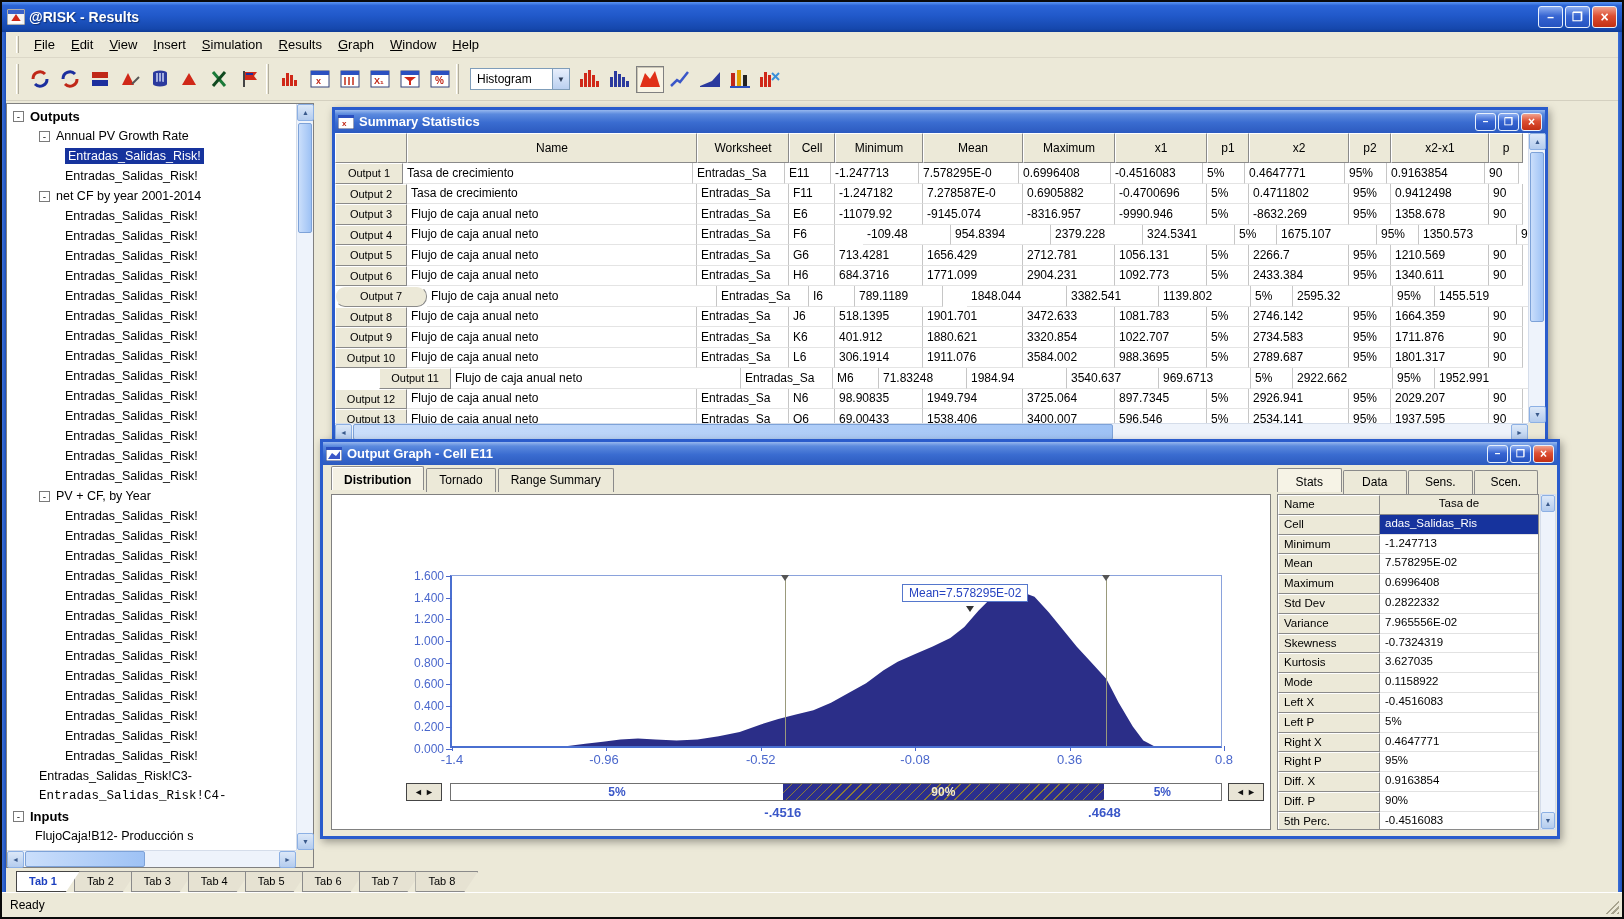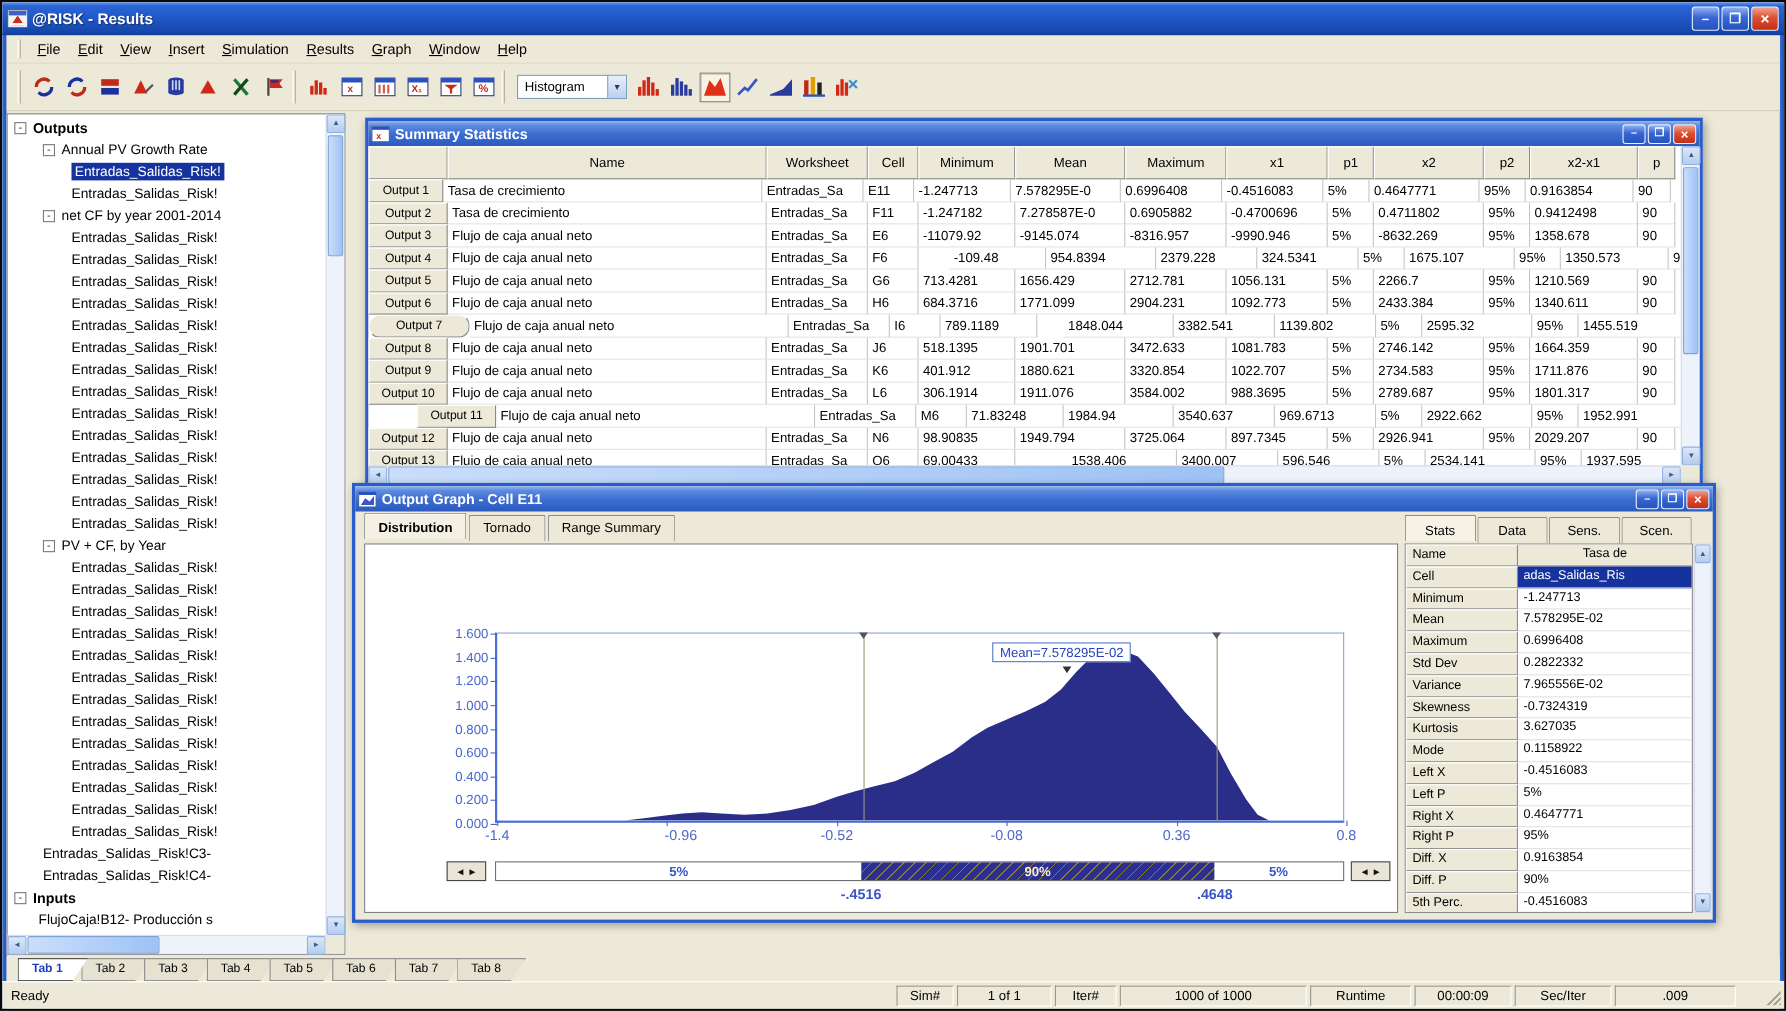--- a/index.html
+++ b/index.html
@@ -435,21 +435,21 @@
         </div>
         <div class="tnode" style="padding-left: 56px;">
           <span class="tlabel">Entradas_Salidas_Risk!</span>
         </div>
         <div class="tnode" style="padding-left: 56px;">
           <span class="tlabel">Entradas_Salidas_Risk!</span>
         </div>
         <div class="tnode" style="padding-left: 30px;">
           <span class="tlabel">Entradas_Salidas_Risk!C3-</span>
         </div>
-        <div class="tnode" style="padding-left: 30px;">
+        <div class="tnode" style="padding-left: 30px; font-family: Liberation Mono, monospace;">
           <span class="tlabel">Entradas_Salidas_Risk!C4-</span>
         </div>
         <div class="tnode" style="padding-left: 4px;">
           <span class="tbox">-</span>
           <span class="tlabel bold">Inputs</span>
         </div>
         <div class="tnode" style="padding-left: 26px;">
           <span class="tlabel">FlujoCaja!B12- Producción s</span>
         </div>
       </div>
@@ -677,21 +677,21 @@
           <div class="scol dcell" style="width: 42px;">95%</div>
           <div class="scol dcell" style="width: 98px;">2029.207</div>
           <div class="scol dcell" style="width: 34px;">90</div>
         </div>
         <div class="srow">
           <div class="scol hcell rowlabel" style="width: 72px;">Output 13</div>
           <div class="scol dcell" style="width: 290px;">Flujo de caja anual neto</div>
           <div class="scol dcell" style="width: 92px;">Entradas_Sa</div>
           <div class="scol dcell" style="width: 46px;">O6</div>
           <div class="scol dcell" style="width: 88px;">69.00433</div>
-          <div class="scol dcell" style="width: 100px; margin-left: 47px;">1538.406</div>
+          <div class="scol dcell" style="width: 100px;">1538.406</div>
           <div class="scol dcell" style="width: 92px;">3400.007</div>
           <div class="scol dcell" style="width: 92px;">596.546</div>
           <div class="scol dcell" style="width: 42px;">5%</div>
           <div class="scol dcell" style="width: 100px;">2534.141</div>
           <div class="scol dcell" style="width: 42px;">95%</div>
           <div class="scol dcell" style="width: 98px;">1937.595</div>
           <div class="scol dcell" style="width: 34px;">90</div>
         </div>
       </div>
     <div class="sbv">
@@ -748,21 +748,21 @@
           <div class="ytickmark" style="top: 108.125px;"></div>
           <div class="ytick" style="top: 122.75px;">0.400</div>
           <div class="ytickmark" style="top: 129.75px;"></div>
           <div class="ytick" style="top: 144.375px;">0.200</div>
           <div class="ytickmark" style="top: 151.375px;"></div>
           <div class="ytick" style="top: 166px;">0.000</div>
           <div class="ytickmark" style="top: 173px;"></div>
           <div class="xtickmark" style="left: 0px;"></div>
           <div class="xtick" style="left: 0px;">-1.4</div>
           <div class="xtickmark" style="left: 154.4px;"></div>
-          <div class="xtick" style="left: 167px;">-0.96</div>
+          <div class="xtick" style="left: 152px;">-0.96</div>
           <div class="xtickmark" style="left: 308.8px;"></div>
           <div class="xtick" style="left: 308.8px;">-0.52</div>
           <div class="xtickmark" style="left: 463.2px;"></div>
           <div class="xtick" style="left: 463.2px;">-0.08</div>
           <div class="xtickmark" style="left: 617.6px;"></div>
           <div class="xtick" style="left: 617.6px;">0.36</div>
           <div class="xtickmark" style="left: 772px;"></div>
           <div class="xtick" style="left: 772px;">0.8</div>
           <div class="dline" style="left: 332.802px;"></div>
           <div class="dhandle" style="left: 332.802px;"></div>
@@ -882,25 +882,15 @@
       <div class="stab">Tab 3</div>
       <div class="stab">Tab 4</div>
       <div class="stab">Tab 5</div>
       <div class="stab">Tab 6</div>
       <div class="stab">Tab 7</div>
       <div class="stab">Tab 8</div>
     </div>
 
   <div class="statusbar">
     <span>Ready</span>
-    <div class="status-cells" id="statusCells">
-        <div class="scell" style="width: 52px;">Sim#</div>
-        <div class="scell" style="width: 86px;">1 of 1</div>
-        <div class="scell" style="width: 56px;">Iter#</div>
-        <div class="scell" style="width: 170px;">1000 of 1000</div>
-        <div class="scell" style="width: 92px;">Runtime</div>
-        <div class="scell" style="width: 88px;">00:00:09</div>
-        <div class="scell" style="width: 88px;">Sec/Iter</div>
-        <div class="scell" style="width: 110px;">.009</div>
-      </div>
     <div class="resize-grip"></div>
   </div>
 </div>
 
 </body></html>

